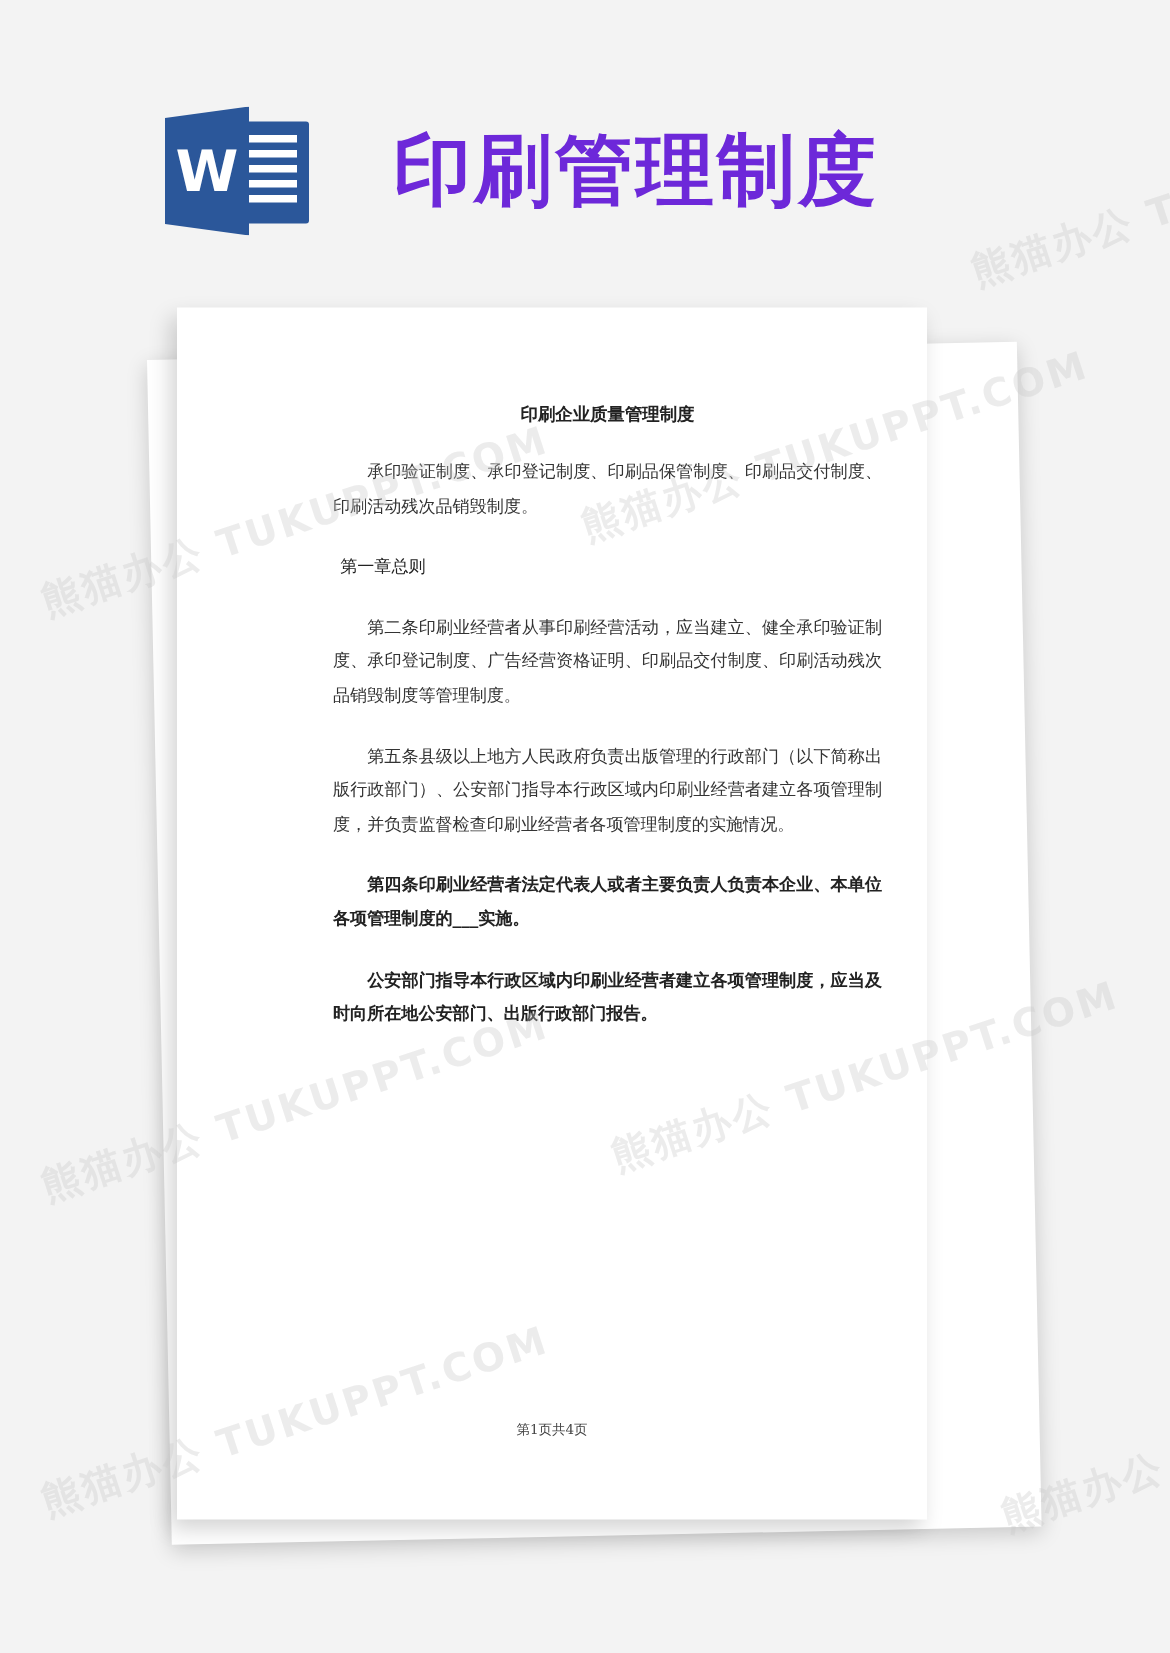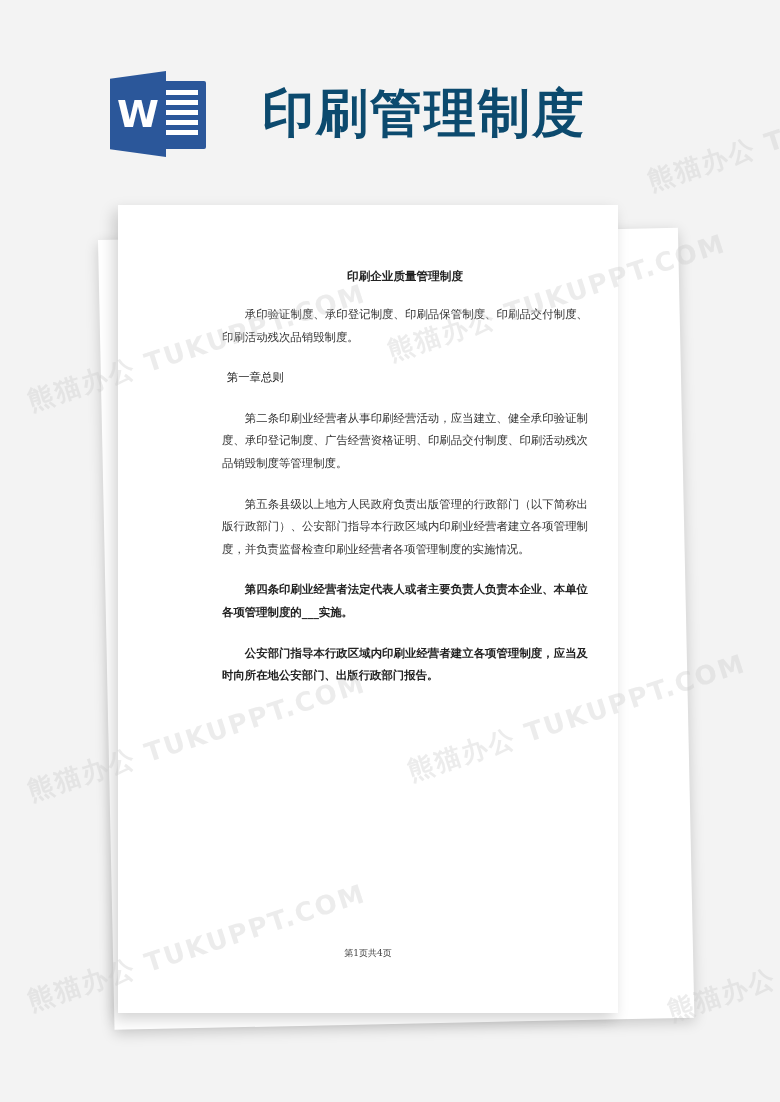--- a/index.html
+++ b/index.html
@@ -70,21 +70,21 @@
       color: #ffffff;
       font-family: "DejaVu Sans", sans-serif;
       font-weight: bold;
       font-size: 38px;
     }
     .header-title {
       margin-left: 54px;
       font-family: "DejaVu Serif", serif;
       font-weight: bold;
       font-size: 52px;
-      color: #0c4a6e;
+      color: #6d28d9;
       letter-spacing: 2px;
     }
     
     .back-sheet {
       position: absolute;
       left: 98px;
       top: 240px;
       width: 580px;
       height: 790px;
       background: #ffffff;

